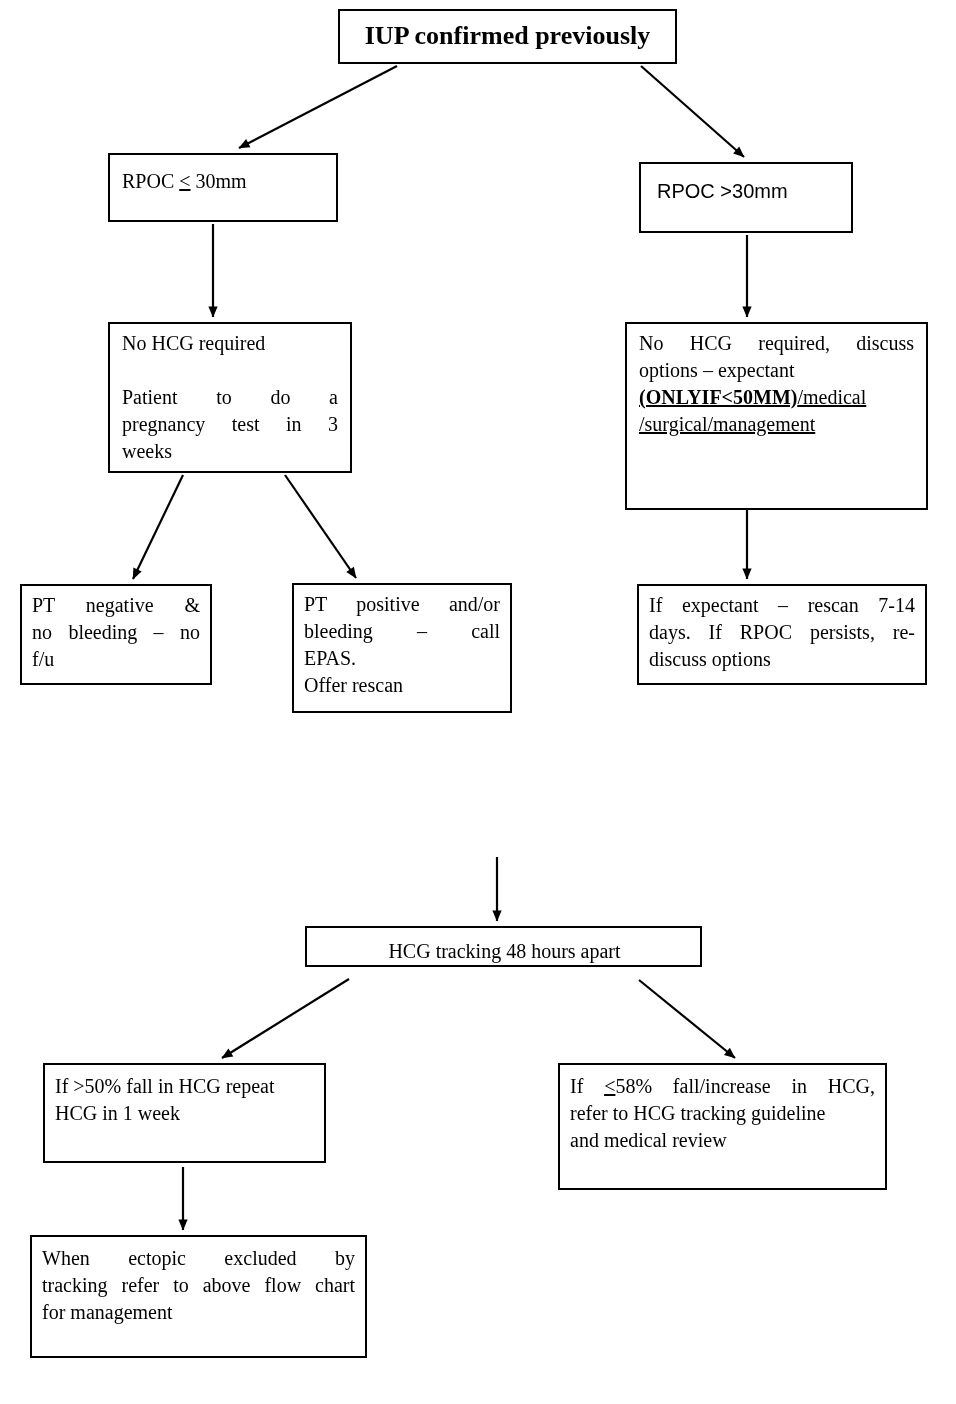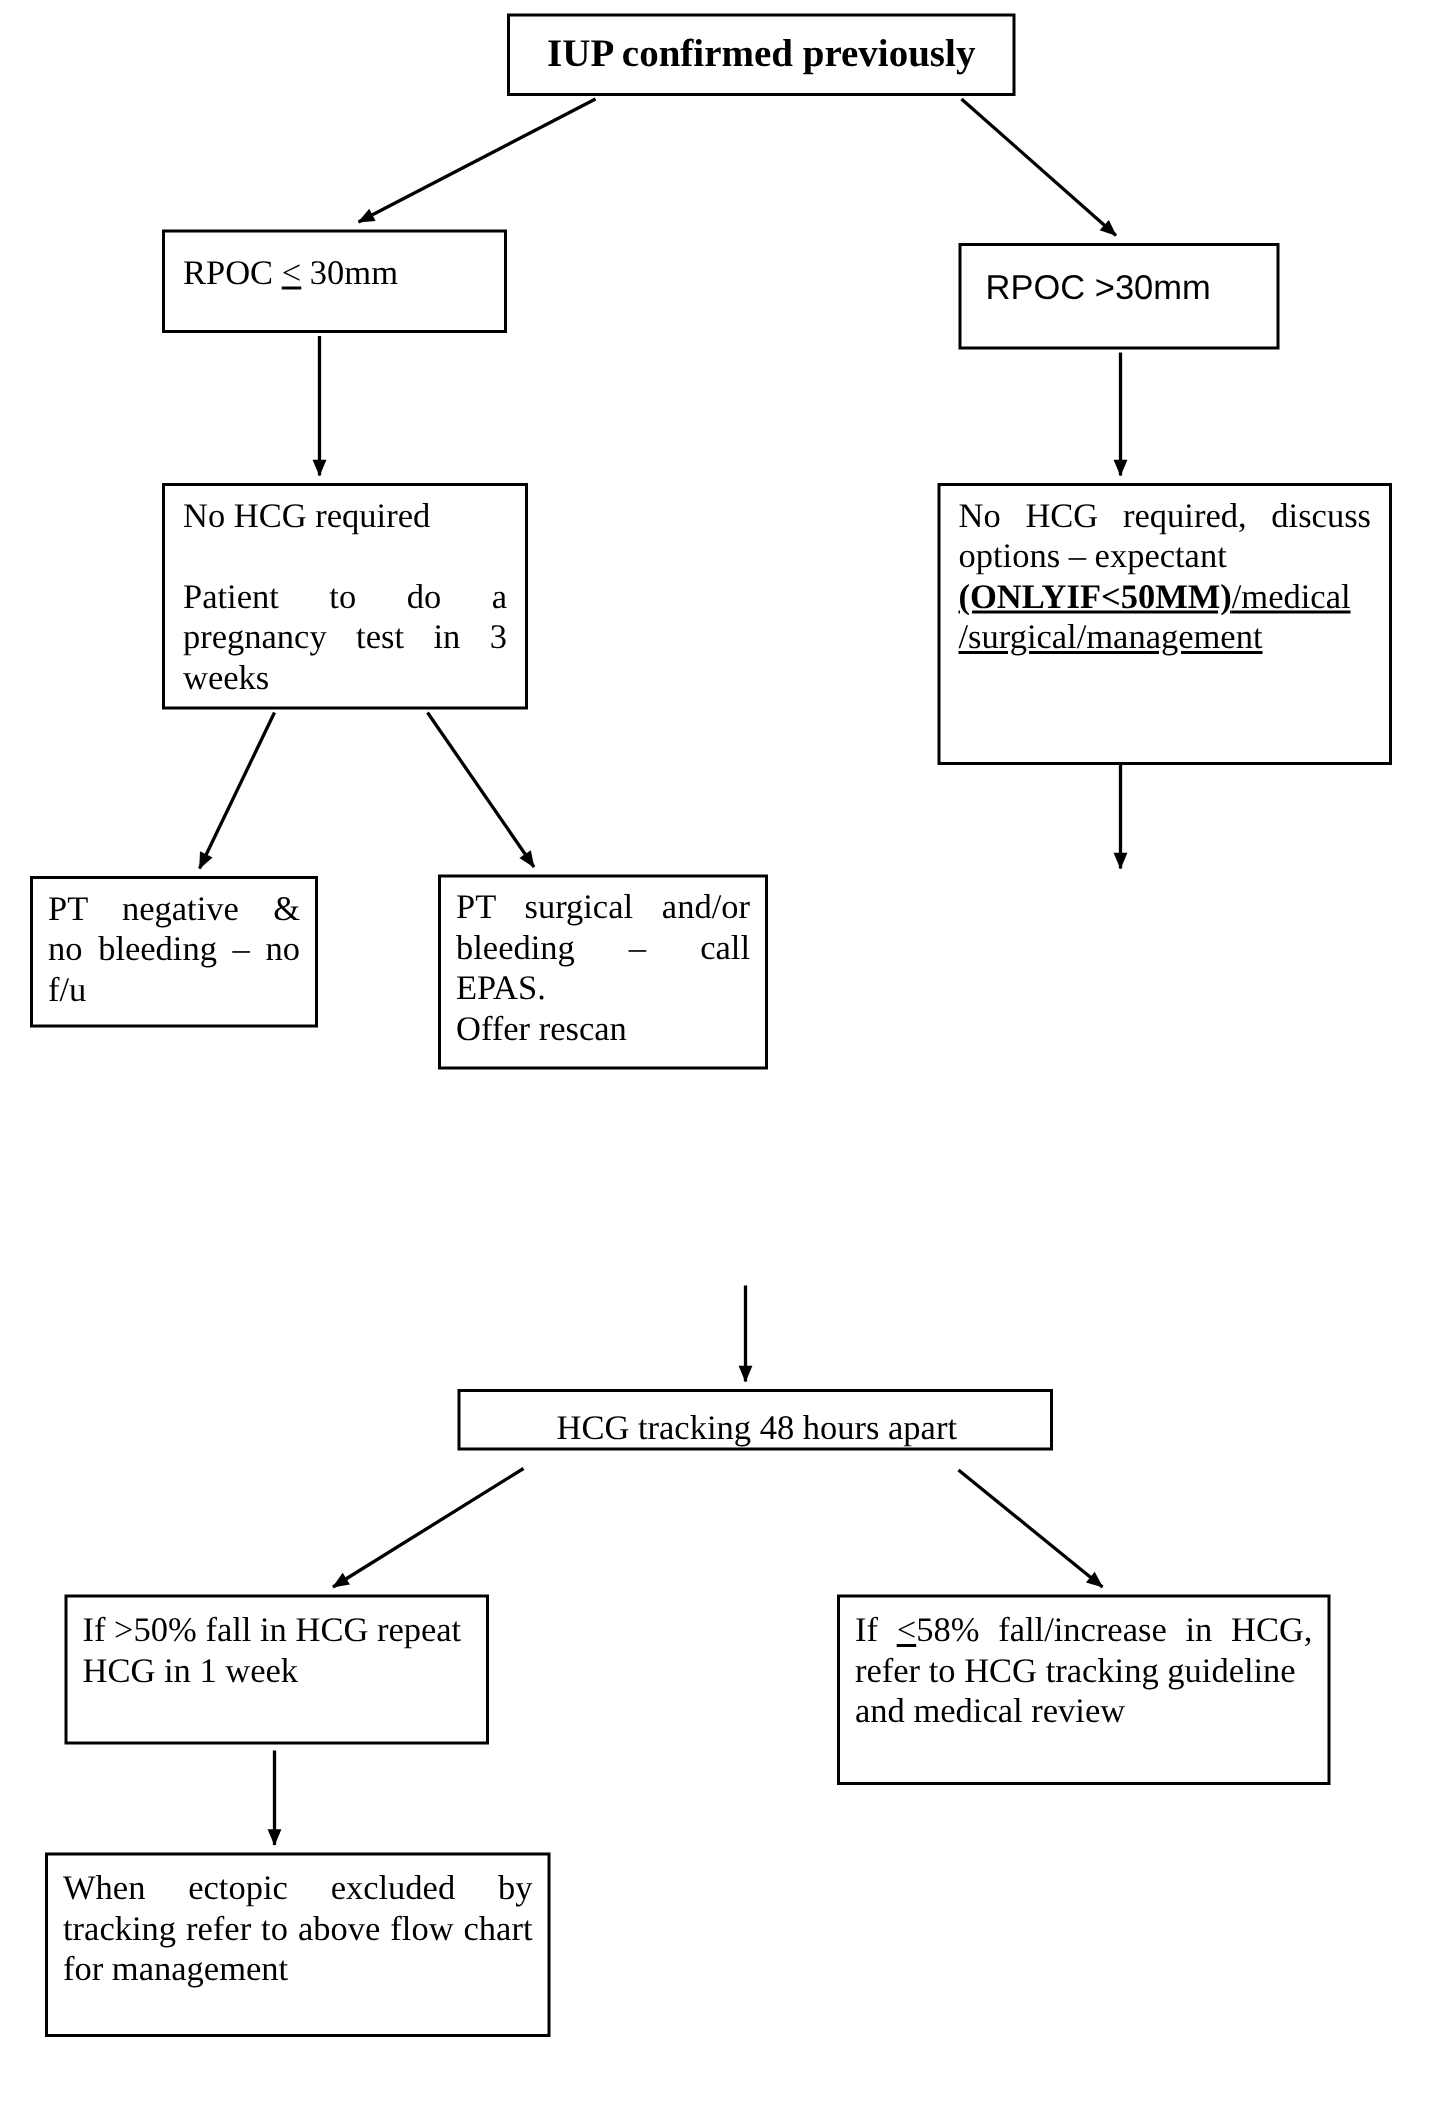--- a/index.html
+++ b/index.html
@@ -16,21 +16,21 @@
     position: absolute;
     left: 0; top: 0;
     width: 956px; height: 1404px;
     pointer-events: none;
   }
   .node {
     position: absolute;
     box-sizing: border-box;
     border: 2px solid #000000;
     background: #ffffff;
-    font-size: 23px;
+    font-size: 20px;
     line-height: 27px;
     padding: 6px 12px;
   }
   .node .just { text-align: justify; text-align-last: justify; }
   .node .gap { height: 27px; }
   .title-node {
     font-weight: bold;
     font-size: 26px;
     text-align: center;
   }
@@ -108,26 +108,31 @@
     <div><span class="u">/surgical/management</span></div>
   </div>
 
   <div class="node n-ptneg">
     <div class="just">PT negative &amp;</div>
     <div class="just">no bleeding – no</div>
     <div>f/u</div>
   </div>
 
   <div class="node n-ptpos">
-    <div class="just">PT surgical and/or</div>
+    <div class="just">PT positive and/or</div>
     <div class="just">bleeding – call</div>
     <div>EPAS.</div>
     <div>Offer rescan</div>
   </div>
 
+  <div class="node n-expect">
+    <div class="just">If expectant – rescan 7-14</div>
+    <div class="just">days. If RPOC persists, re-</div>
+    <div>discuss options</div>
+  </div>
 
 
   <div class="node n-track">
     <span>HCG tracking 48 hours apart</span>
   </div>
 
   <div class="node n-fall-gt">
     <div>If &gt;50% fall in HCG repeat</div>
     <div>HCG in 1 week</div>
   </div>

